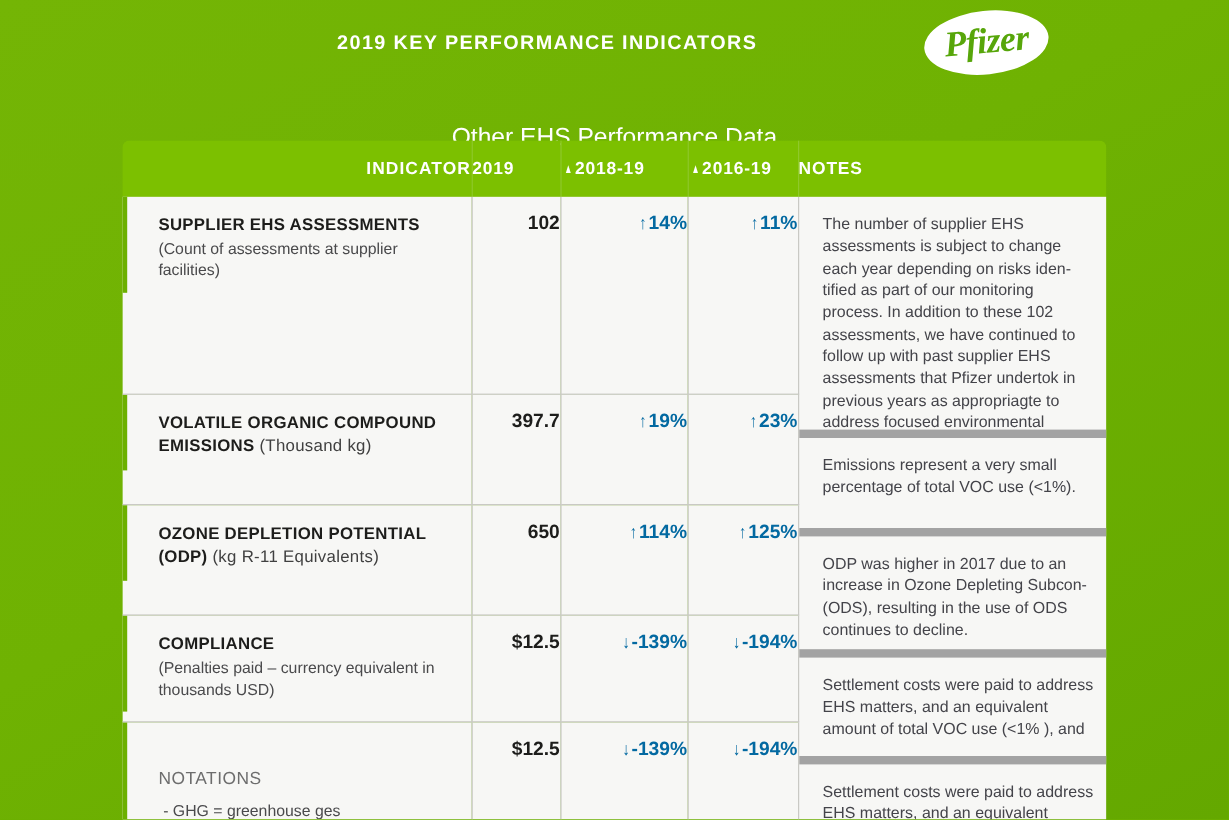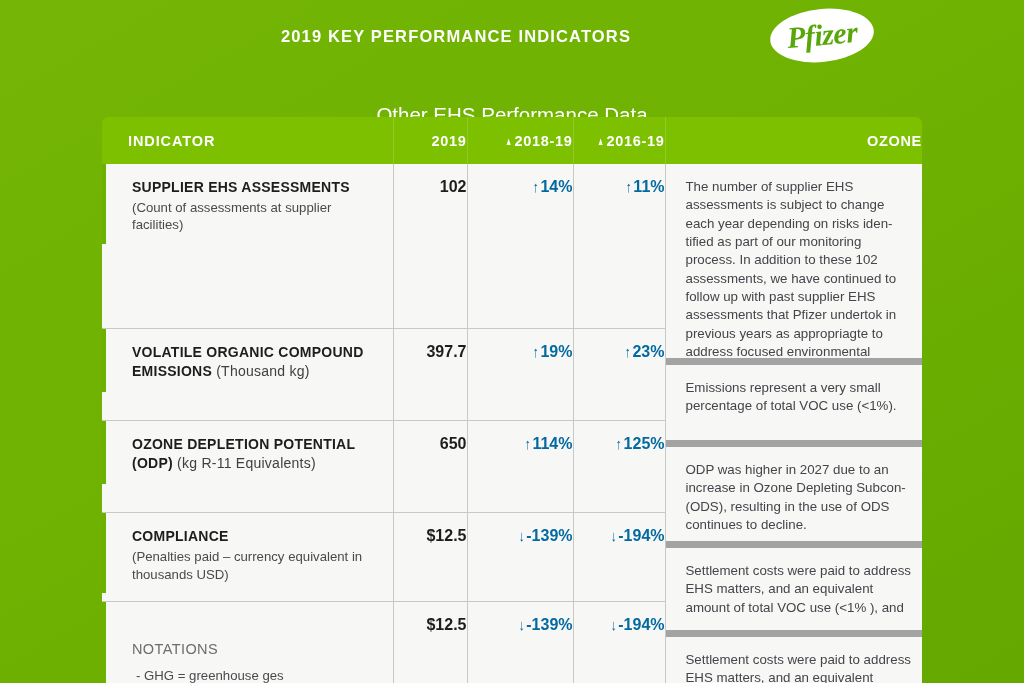--- a/index.html
+++ b/index.html
@@ -93,24 +93,24 @@
   thead th {
     background: #7cc000;
     color: #ffffff;
     font-size: 14.5px;
     font-weight: bold;
     letter-spacing: 0.7px;
     height: 47px;
     padding: 0 0 0 0;
     vertical-align: middle;
     border-right: 1px solid #8fc92a;
+    text-align: left;
+  }
+  thead th.th-ind {
     text-align: right;
-  }
-  thead th.th-ind {
-    text-align: left;
     padding-left: 26px;
     letter-spacing: 0.9px;
   }
   thead th:last-child { border-right: none; }
   .caret {
     font-size: 11px;
     display: inline-block;
     transform: scaleX(0.62);
     margin-right: 0px;
     position: relative;
@@ -219,41 +219,41 @@
           <th>
             <span>2019</span>
           </th>
           <th>
             <span class="caret">▲</span><span>2018-19</span>
           </th>
           <th>
             <span class="caret">▲</span><span>2016-19</span>
           </th>
           <th>
-            <span>OZONE</span>
+            <span>NOTES</span>
           </th>
         </tr>
       </thead>
       <tbody>
 
         <tr style="height:150px">
           <td>
             <div class="ind-cell">
               <div class="ind-name"><span>SUPPLIER EHS ASSESSMENTS</span><span class="light"></span></div>
               <div class="ind-sub">(Count of assessments at supplier facilities)</div>
             </div>
           </td>
           <td class="val-cell">102</td>
           <td class="delta-cell"><span class="arrow">↑</span><span>14%</span></td>
           <td class="delta-cell"><span class="arrow">↑</span><span>11%</span></td>
           <td class="c-notes-cell" rowspan="5">
             <div class="notes-cell-inner">
               <div class="note-block tall" style="height:170px">The number of supplier EHS assessments is subject to change each year depending on risks iden-tified as part of our monitoring process. In addition to these 102 assessments, we have continued to follow up with past supplier EHS assessments that Pfizer undertok in previous years as appropriagte to address focused environmental</div>
               <div class="note-block" style="height:49px">Emissions represent a very small percentage of total VOC use (&lt;1%).</div>
-              <div class="note-block" style="height:68px">ODP was higher in 2027 due to an increase in Ozone Depleting Subcon-(ODS), resulting in the use of ODS continues to decline.</div>
+              <div class="note-block" style="height:68px">ODP was higher in 2017 due to an increase in Ozone Depleting Subcon-(ODS), resulting in the use of ODS continues to decline.</div>
               <div class="note-block" style="height:56px">Settlement costs were paid to address EHS matters, and an equivalent amount of total VOC use (&lt;1% ), and</div>
               <div class="note-block" style="height:60px">Settlement costs were paid to address EHS matters, and an equivalent amount of total VOC use.</div>
             </div>
           </td>
         </tr>
 
         <tr style="height:84px">
           <td>
             <div class="ind-cell">
               <div class="ind-name"><span>VOLATILE ORGANIC COMPOUND EMISSIONS</span><span class="light"> (Thousand kg)</span></div>

